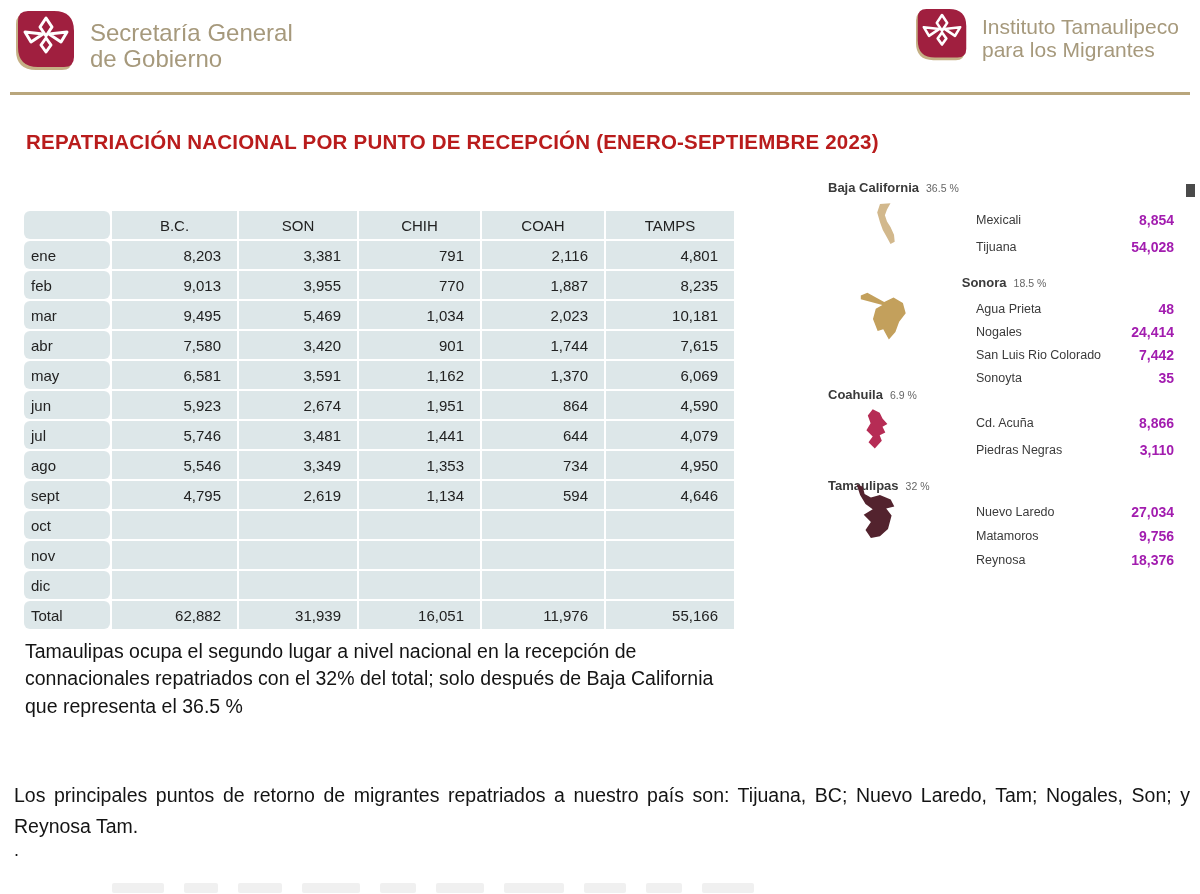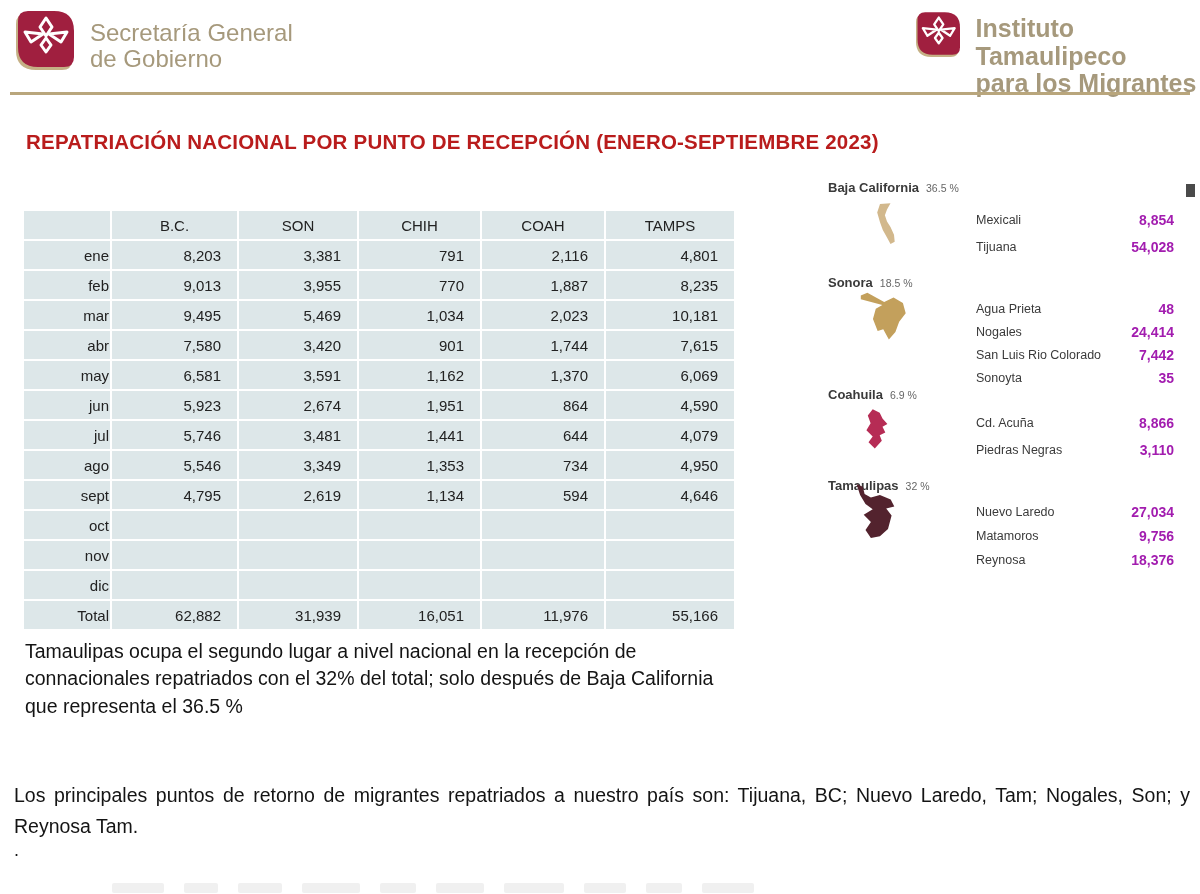--- a/index.html
+++ b/index.html
@@ -7,59 +7,59 @@
     position:relative; width:1200px; height:894px; overflow:hidden;
     background:#ffffff; font-family:"Liberation Sans", sans-serif; color:#111;
   }
 
   
   .logo { position:absolute; display:flex; align-items:flex-start; gap:14px; }
   .logo-left  { left:16px;  top:10px; }
   .logo-right { left:916px; top:8px; }
   .logo-text  { color:#a6997c; line-height:1.1; padding-top:10px; }
   .logo-left  .logo-text { font-size:24px; }
-  .logo-right .logo-text { font-size:25px; padding-top:7px;font-weight:bold; }
+  .logo-right .logo-text { font-size:21px; padding-top:7px; }
 
   .separator { position:absolute; left:10px; right:10px; top:92px; height:3px; background:#b9a67c; }
 
   
   .title {
     position:absolute; left:26px; top:116px; width:940px;
     font-size:20.5px; font-weight:bold; color:#b91c1c; letter-spacing:.2px;
   }
 
   
   .data-table {
     position:absolute; left:22px; top:209px;
     border-collapse:separate; border-spacing:2px;
   }
   .data-table th, .data-table td {
     background:#dde7e9; height:26px; font-size:15px; font-weight:normal;
     color:#222; white-space:nowrap;
   }
   .data-table thead th { text-align:center; }
-  .data-table .month  { text-align:right; padding-left:7px; }
+  .data-table .month  { text-align:left; padding-left:7px;border-radius:6px; }
   .data-table .num    { text-align:right; padding-right:16px; }
 
   
   .note {
     position:absolute; left:25px; top:618px; width:708px;
     font-size:19.5px; line-height:1.43; color:#141414;
   }
   .footer {
     position:absolute; left:14px; top:760px; width:1176px;
     font-size:19.5px; line-height:1.6; color:#141414; text-align:justify;
   }
   .stray-dot { position:absolute; left:14px; top:840px; font-size:18px; color:#141414; }
 
   
   .states { position:absolute; left:828px; top:180px; width:352px; }
   .state  { position:relative; }
   .state-bc    { height:95px; }
-  .state-son   { height:112px; }
+  .state-son   { height:112px;text-align:center; }
   .state-chih  { height:97px; }
   .state-coah  { height:91px; }
   .state-tamps { height:110px; }
   .state-header { font-size:13px; font-weight:bold; color:#3a3a3a; }
   .state-percent { font-size:10.5px; font-weight:normal; color:#666; margin-left:7px; }
   .state-map { position:absolute; left:30px; top:14px; }
   .state-tamps .state-map { left:24px; top:2px; }
   .state-bc   .state-map { left:38px; }
   .cities { position:absolute; left:148px; top:22px; width:198px; }
   .state-bc .cities { top:26px; }

